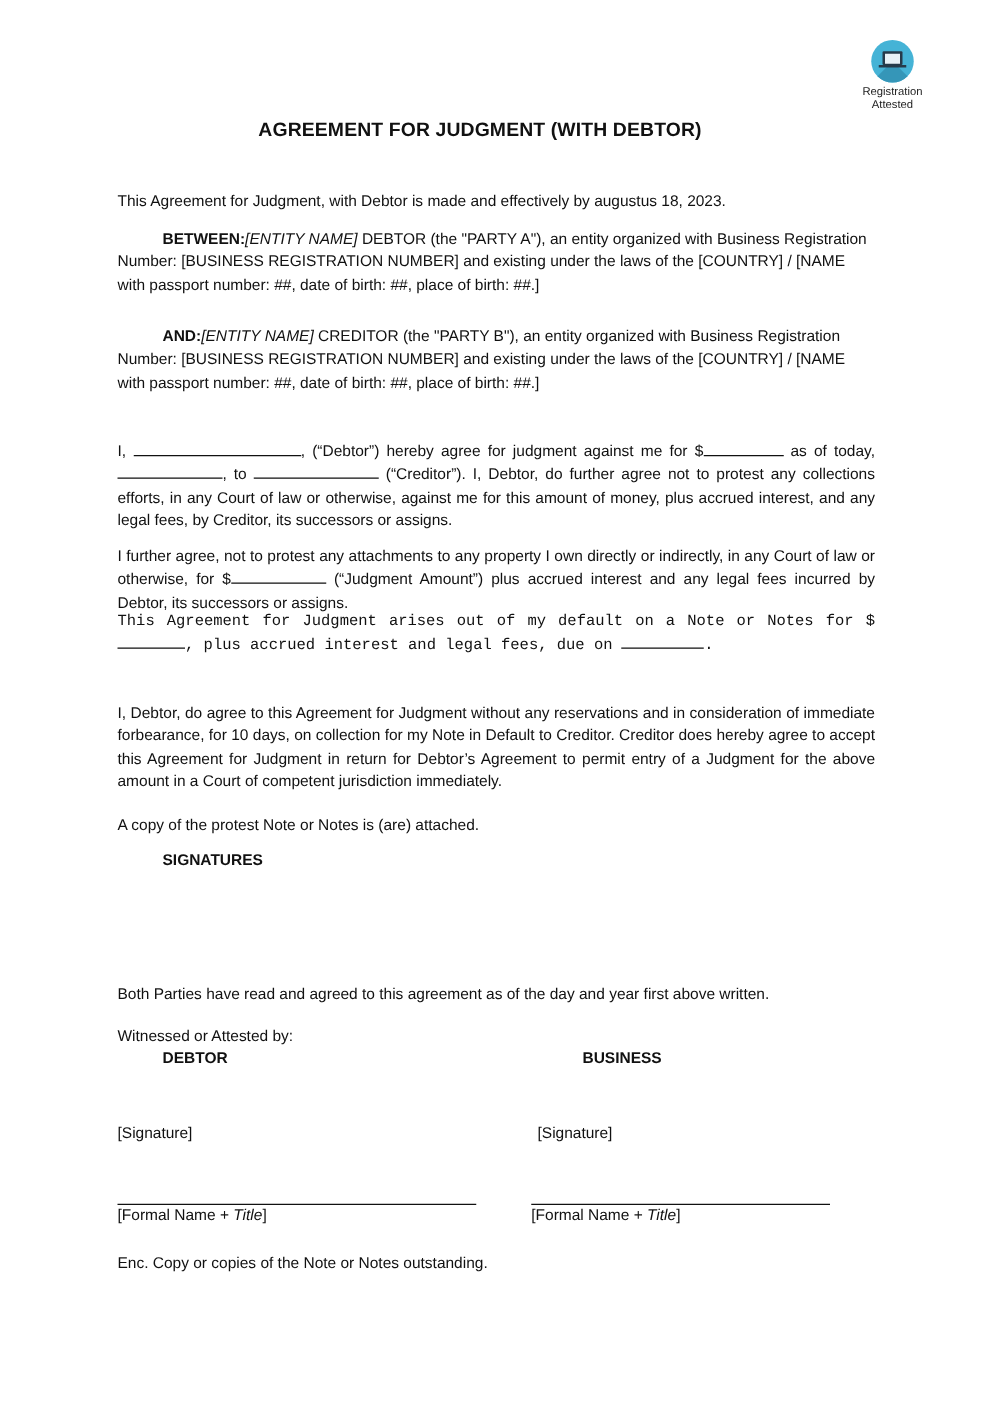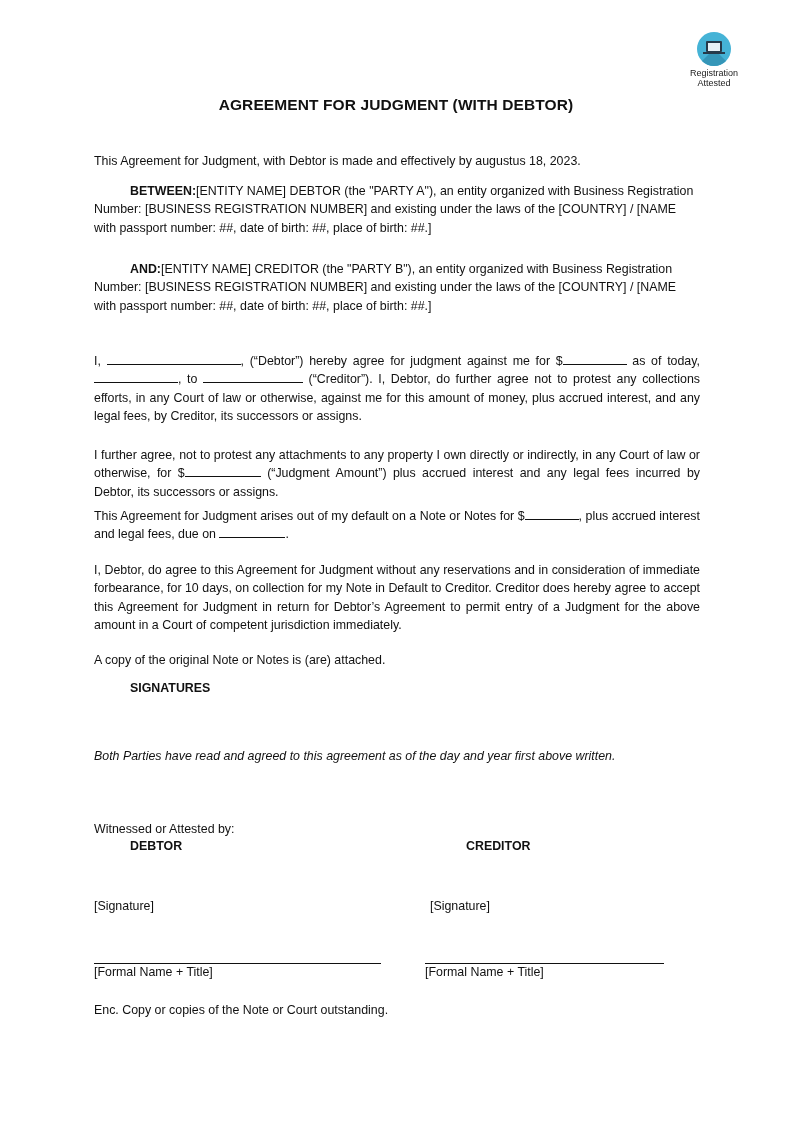--- a/index.html
+++ b/index.html
@@ -10,26 +10,26 @@
   .logo-circle { width: 34px; height: 34px; border-radius: 50%; background: #45b3d6; margin: 0 auto;
                  position: relative; overflow: hidden; }
   .logo-shadow { position: absolute; left: 17px; top: 17px; width: 30px; height: 30px; background: #3596b8;
                  transform: rotate(45deg); transform-origin: 0 0; }
   .laptop-screen { position: absolute; left: 9px; top: 9px; width: 16px; height: 11px; background: #263a4a;
                    border-radius: 1px; }
   .laptop-screen i { position: absolute; left: 2px; top: 2px; right: 2px; bottom: 1px; background: #e8f1f6; }
   .laptop-base { position: absolute; left: 6px; top: 20px; width: 22px; height: 2px; background: #263a4a; }
   .logo-text { font-size: 9px; line-height: 10px; margin-top: 2px; color: #222; }
   h1 { position: absolute; left: 0; width: 768px; top: 96px; margin: 0; text-align: center;
-       font-size: 15.5px; font-weight: bold; letter-spacing: 0.1px; padding-left: 12px; }
+       font-size: 15.5px; font-weight: bold; letter-spacing: 0.1px; }
   .p { position: absolute; left: 94px; width: 606px; line-height: 18.4px; margin: 0; }
   .j { text-align: justify; }
   .blank { display: inline-block; border-bottom: 1px solid #111; height: 12px; vertical-align: baseline; }
   .b { font-weight: bold; padding-left: 36px; }
-  .i { }
+  .i { font-style: italic; }
   .sigline { position: absolute; height: 0; border-top: 1px solid #111; }
 </style>
 </head>
 <body>
 
 <div class="abs logo">
   <div class="logo-circle">
     <div class="logo-shadow"></div>
     <div class="laptop-screen">
         <i></i>
@@ -51,44 +51,44 @@
 </p>
 
 <p class="p" style="top:260px;">
   <span class="b">AND:</span><span class="i">[ENTITY NAME]</span><span> CREDITOR (the "PARTY B"), an entity organized with Business Registration Number: [BUSINESS REGISTRATION NUMBER] and existing under the laws of the [COUNTRY] / [NAME with passport number: ##, date of birth: ##, place of birth: ##.]</span>
 </p>
 
 <p class="p j" style="top:352px;">
   <span>I, </span><span class="blank" style="width:134px;"></span><span>,  (“Debtor”) hereby agree for judgment against me for $</span><span class="blank" style="width:64px;"></span><span> as of today, </span><span class="blank" style="width:84px;"></span><span>, to </span><span class="blank" style="width:100px;"></span><span> (“Creditor”). I, Debtor, do further agree not to protest any collections efforts, in any Court of law or otherwise, against me for this amount of money, plus accrued interest, and any legal fees, by Creditor, its successors or assigns.</span>
 </p>
 
-<p class="p j" style="top:446px;">
+<p class="p j" style="top:436px;">
   <span>I further agree, not to protest any attachments to any property I own directly or indirectly, in any Court of law or otherwise, for $</span><span class="blank" style="width:76px;"></span><span> (“Judgment Amount”) plus accrued interest and any legal fees incurred by Debtor, its successors or assigns.</span>
 </p>
 
-<p class="p j" style="top:507px;">
+<p class="p j" style="top:488px;font-family:Liberation Mono, monospace;">
   <span>This Agreement for Judgment arises out of my default on a Note or Notes for $</span><span class="blank" style="width:54px;"></span><span>, plus accrued interest and legal fees, due on </span><span class="blank" style="width:66px;"></span><span>.</span>
 </p>
 
 <p class="p j" style="top:561px;">I, Debtor, do agree to this Agreement for Judgment without any reservations and in consideration of immediate forbearance, for 10 days, on collection for my Note in Default to Creditor.  Creditor does hereby agree to accept this Agreement for Judgment in return for Debtor’s Agreement to permit entry of a Judgment for the above amount in a Court of competent jurisdiction immediately.</p>
 
-<p class="p" style="top:651px;">A copy of the original Note or Notes is (are) attached.</p>
+<p class="p" style="top:651px;">A copy of the protest Note or Notes is (are) attached.</p>
 
 <p class="p b" style="top:679px;">SIGNATURES</p>
 
-<p class="p" style="top:747px;font-style:italic;">Both Parties have read and agreed to this agreement as of the day and year first above written.</p>
+<p class="p" style="top:786px;">Both Parties have read and agreed to this agreement as of the day and year first above written.</p>
 <p class="p" style="top:820px;">Witnessed or Attested by:</p>
 
 <div class="abs b" style="left:94px; top:839px;">DEBTOR</div>
 <div class="abs" style="left:94px; top:899px;">[Signature]</div>
 <div class="sigline" style="left:94px; width:287px; top:963px;"></div>
 <div class="abs" style="left:94px; top:965px;">
   <span>[Formal Name + </span><span class="i">Title</span><span>]</span>
 </div>
 
-<div class="abs b" style="left:430px; top:839px;">CREDITOR</div>
+<div class="abs b" style="left:430px; top:839px;">BUSINESS</div>
 <div class="abs" style="left:430px; top:899px;">[Signature]</div>
 <div class="sigline" style="left:425px; width:239px; top:963px;"></div>
 <div class="abs" style="left:425px; top:965px;">
   <span>[Formal Name + </span><span class="i">Title</span><span>]</span>
 </div>
 
-<p class="p" style="top:1001px;">Enc.  Copy or copies of the Note or Court outstanding.</p>
+<p class="p" style="top:1001px;">Enc.  Copy or copies of the Note or Notes outstanding.</p>
 
 </body></html>

